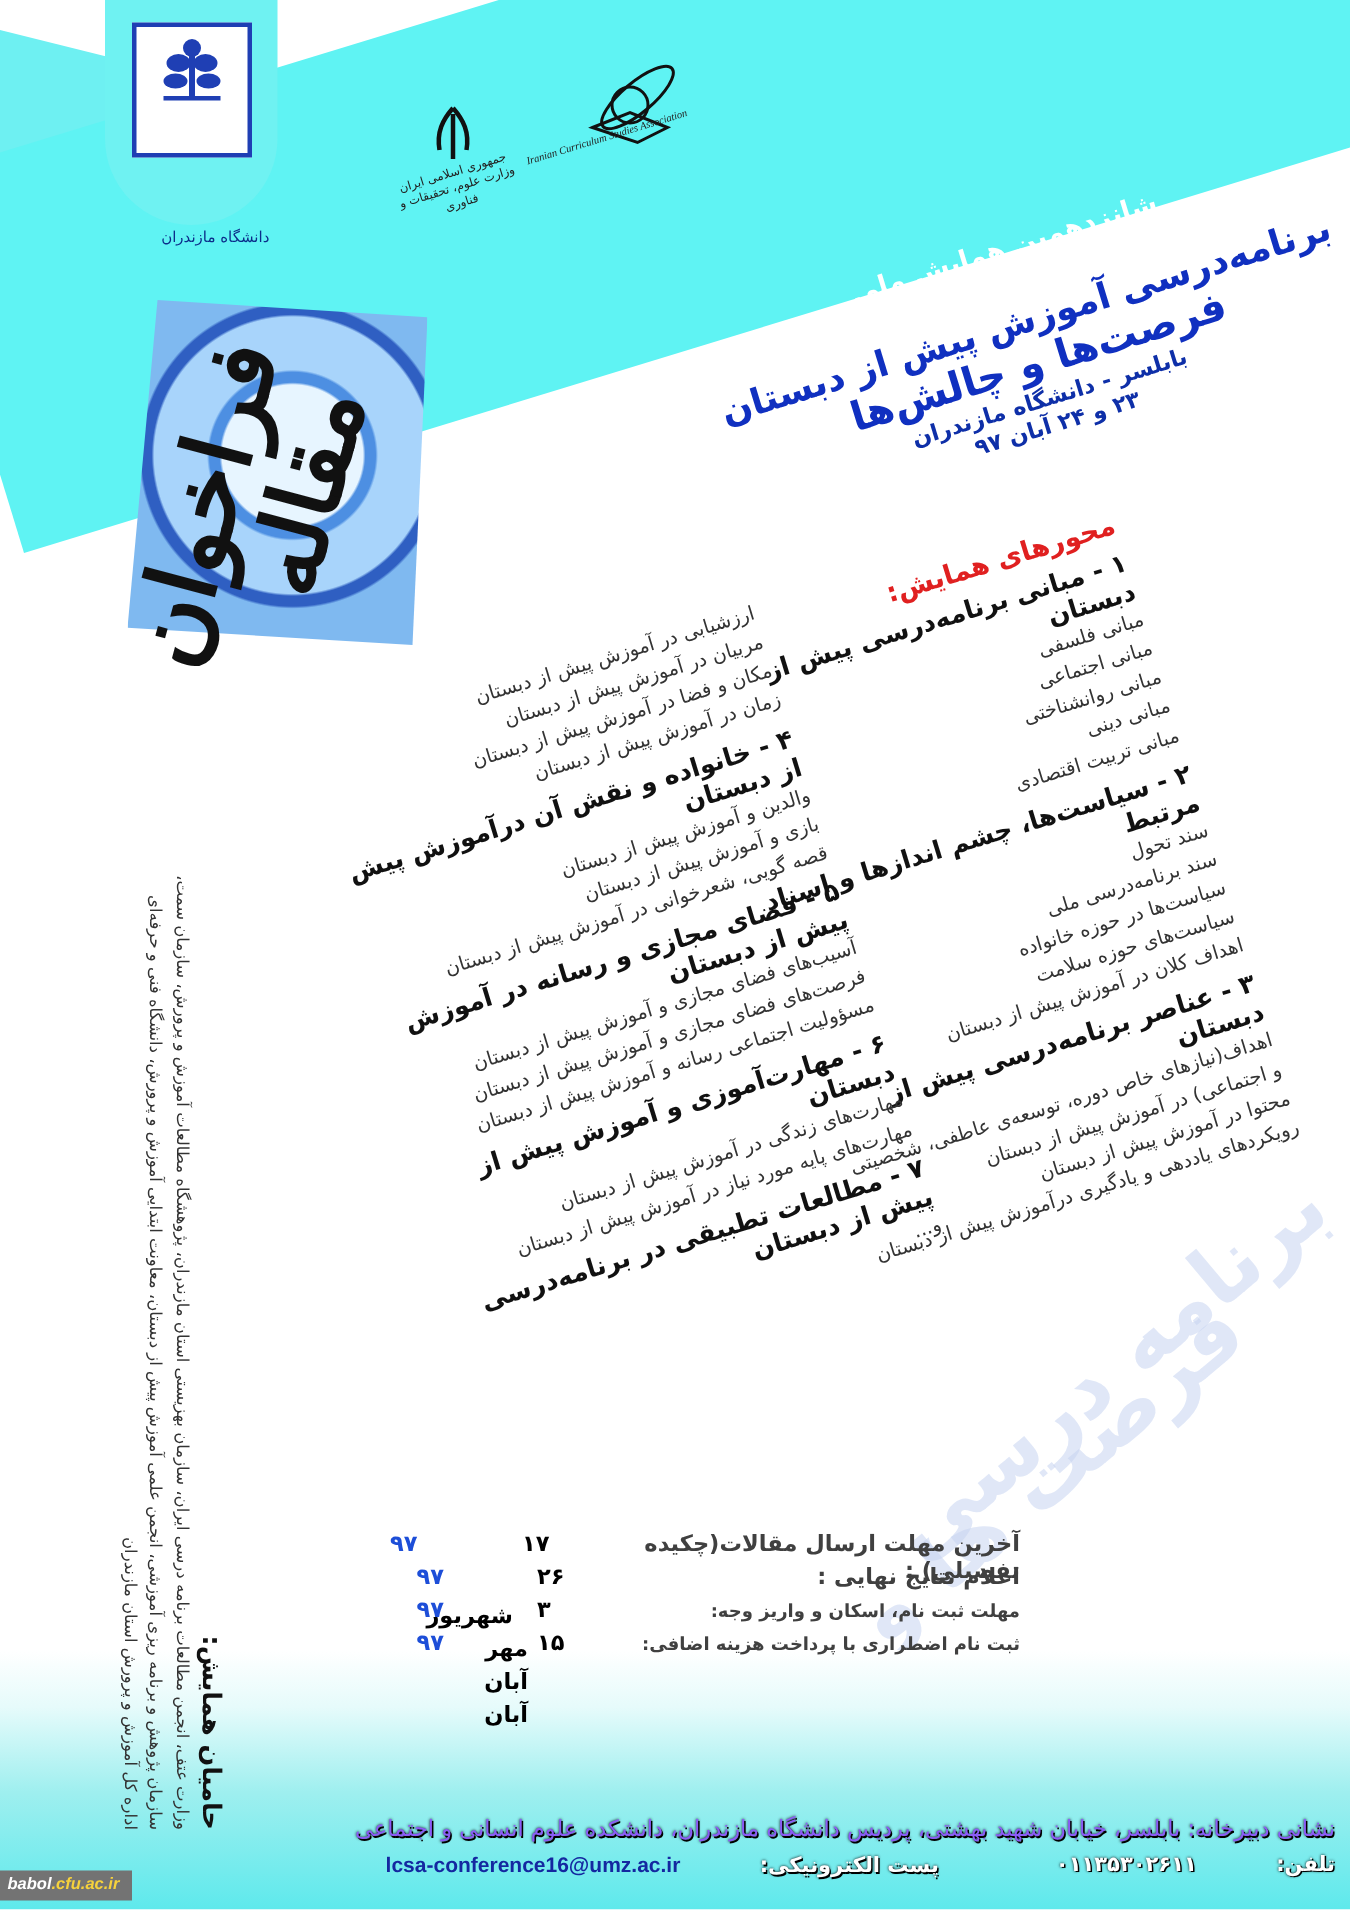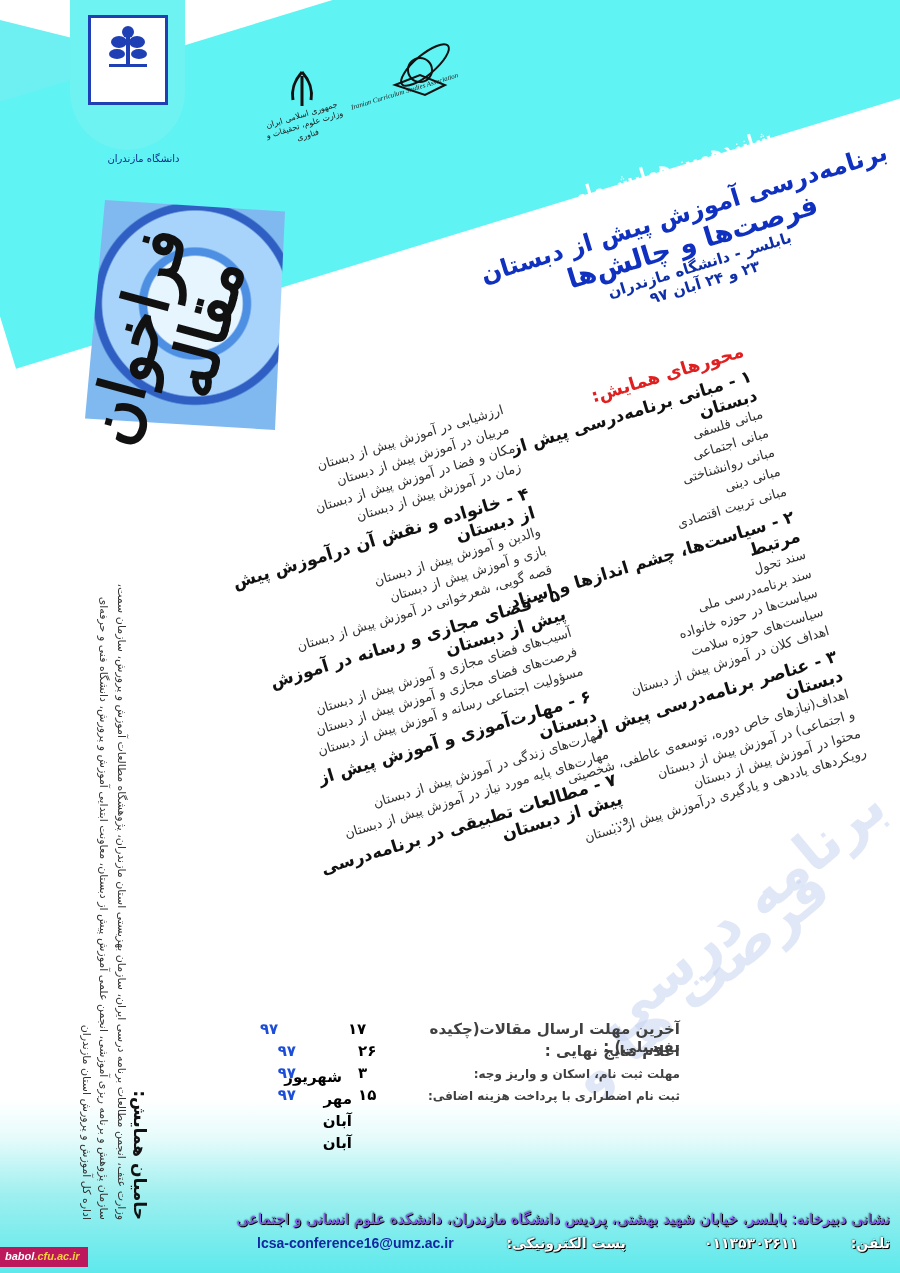--- a/index.html
+++ b/index.html
@@ -84,21 +84,21 @@
     background: linear-gradient(#ffffff 0%, #e6fbfb 22%, #9eefef 55%, #5ee9ec 100%);
   }
   .info-line { position:absolute; left: 200px; top: 1140px; width: 500px; text-align:center; color: #1530a8; font-weight: bold; font-size: 14px; line-height: 1.4; }
   .info-url { direction: ltr; font-family: "Liberation Sans", sans-serif; }
 
   .addr { position:absolute; left: 110px; top: 1210px; width: 780px; text-align: right; font-weight: normal; font-size: 15px; color: #8b5cf6; text-shadow: 0 0 2px #000, 1px 1px 0 #000; }
   .contact { position:absolute; left: 110px; top: 1235px; width: 780px; display:flex; justify-content:flex-start; gap: 30px; font-weight: bold; font-size: 14px; }
   .contact .lbl { color:#fff; text-shadow: 0 0 2px #000, 1px 1px 0 #000; margin-left: 48px; }
   .contact .email { color:#1428a0; direction: ltr; font-family: "Liberation Sans", sans-serif; }
 
-  .site-badge { position:absolute; left: 0; top: 1247px; width: 88px; height: 20px; background:#be185d; color:#fff; font-size: 11px; font-style: italic; font-weight: bold; direction: ltr; padding: 3px 5px; font-family: "Liberation Sans", sans-serif; }
+  .site-badge { position:absolute; left: 0; top: 1247px; width: 88px; height: 20px; background:#737373; color:#fff; font-size: 11px; font-style: italic; font-weight: bold; direction: ltr; padding: 3px 5px; font-family: "Liberation Sans", sans-serif; }
   .site-badge .hl { color:#f6d23c; }
 
   
   .sponsors { position:absolute; left: 60px; top: 440px; width: 780px; height: 90px; transform: rotate(90deg); transform-origin: 0 0; left: 150px; }
   .sponsors .s-title { font-weight: bold; font-size: 17px; color: #111; }
   .sponsors .s-line { font-size: 11px; color:#333; line-height: 1.6; white-space: nowrap; }
 </style>
 </head>
 <body>
 

